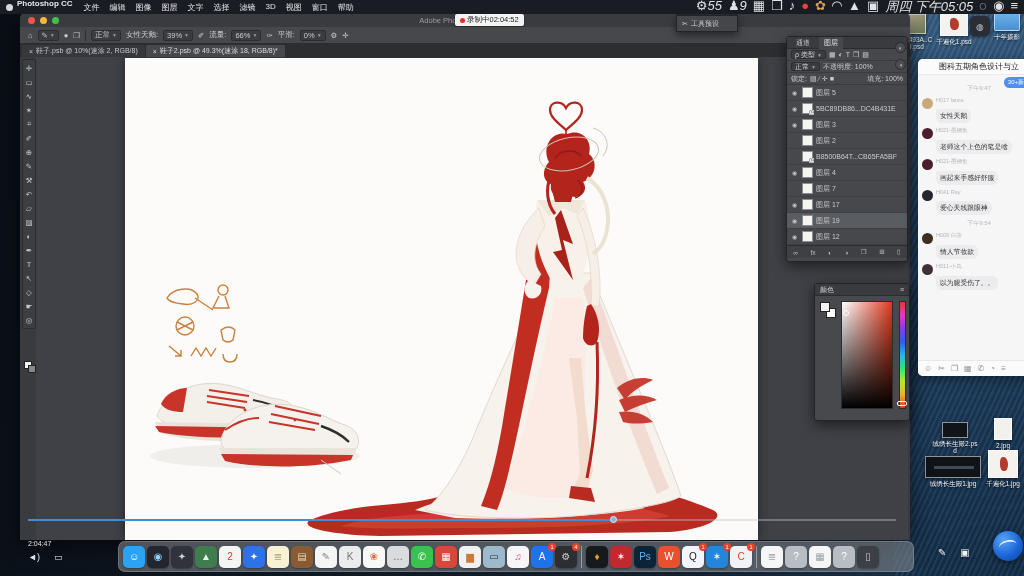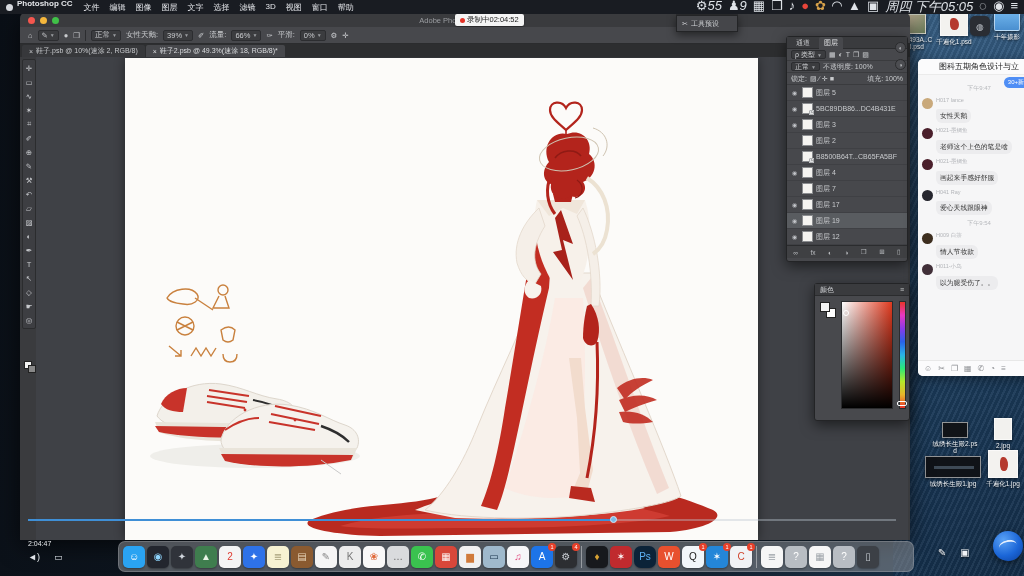--- a/index.html
+++ b/index.html
@@ -722,21 +722,21 @@
         <span class="dock-item i" style="background: rgb(23, 25, 29); color: rgb(216, 162, 51);">
           <span>♦</span>
 
         </span>
 
         <span class="dock-item i" style="background: rgb(192, 42, 46); color: rgb(255, 255, 255);">
           <span>✶</span>
 
         </span>
 
-        <span class="dock-item i" style="background: rgb(12, 35, 56); color: rgb(94, 178, 245); border-radius: 7px;">
+        <span class="dock-item i" style="background: rgb(12, 35, 56); color: rgb(94, 178, 245);">
           <span>Ps</span>
 
         </span>
 
         <span class="dock-item i" style="background: rgb(232, 80, 46); color: rgb(255, 255, 255);">
           <span>W</span>
 
         </span>
 
         <span class="dock-item i" style="background: rgb(242, 246, 250); color: rgb(26, 26, 26);">

